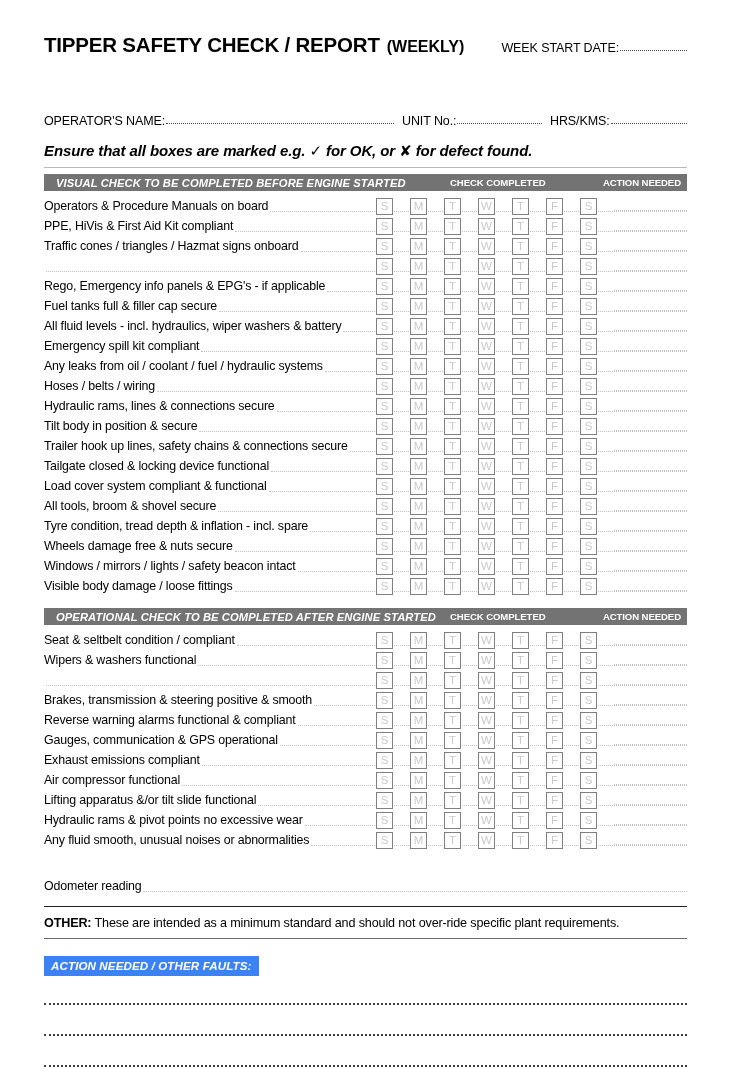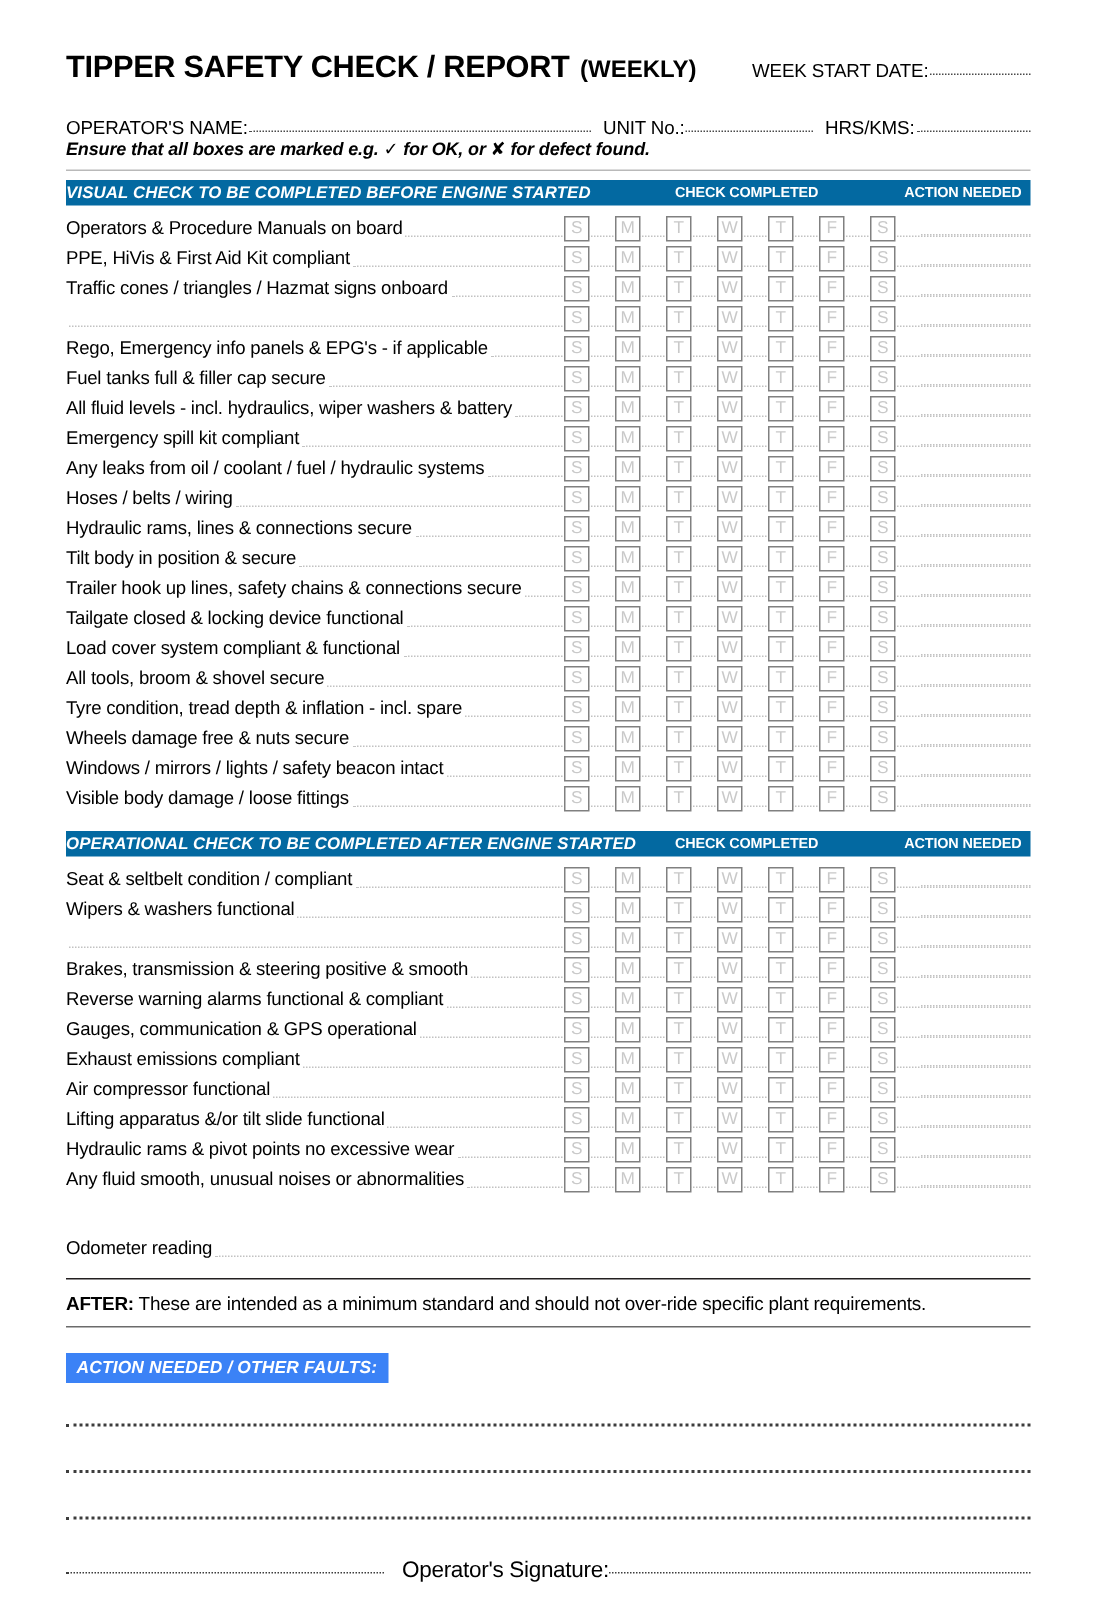--- a/index.html
+++ b/index.html
@@ -65,49 +65,51 @@
 
   .operator-row {
     display: flex;
     align-items: baseline;
     margin-top: 21px;
     white-space: nowrap;
   }
   .operator-row .lbl {
     font-size: 12.5px;
     letter-spacing: -0.1px;
+    margin-top: 36px;
   }
   .op-name-wrap { display:flex; align-items: baseline; width: 350px; }
   .unit-wrap { display:flex; align-items: baseline; width: 140px; margin-left: 8px;}
   .hrs-wrap { display:flex; align-items: baseline; flex:1; margin-left: 8px;}
 
   .ensure-line {
-    font-size: 12px;
+    margin-top: 14px;
+    font-size: 15px;
     font-weight: bold;
     font-style: italic;
     letter-spacing: -0.1px;
     white-space: nowrap;
   }
   .ensure-line .mark { font-style: normal; font-weight: normal; }
 
   .hr-thin {
     border: 0;
     border-top: 1px solid #b9b9b9;
     margin: 7px 0 0 0;
   }
 
   
   .sec-bar {
-    background: #0369a1;
+    background: #737373;
     color: #ffffff;
     height: 17px;
     display: flex;
     align-items: center;
     margin-top: 6px;
-    padding: 0 6px 0 0;
+    padding: 0 6px 0 12px;
     box-sizing: border-box;
     position: relative;
   }
   .sec-bar .sec-title {
     font-size: 11.2px;
     font-weight: bold;
     font-style: italic;
     letter-spacing: 0.1px;
     white-space: nowrap;
   }
@@ -777,21 +779,21 @@
     </div>
 
   <div class="odometer-row">
     <span class="label">Odometer reading</span>
     <span class="leader"></span>
   </div>
 
   <hr class="note-sep">
 
   <div class="note">
-    <b>AFTER:</b>
+    <b>OTHER:</b>
     <span>These are intended as a minimum standard and should not over-ride specific plant requirements.</span>
   </div>
   <hr class="note-rule">
 
   <div>
     <span class="action-tag">ACTION NEEDED / OTHER FAULTS:</span>
     <div class="blank-line first"></div>
     <div class="blank-line"></div>
     <div class="blank-line"></div>
   </div>

